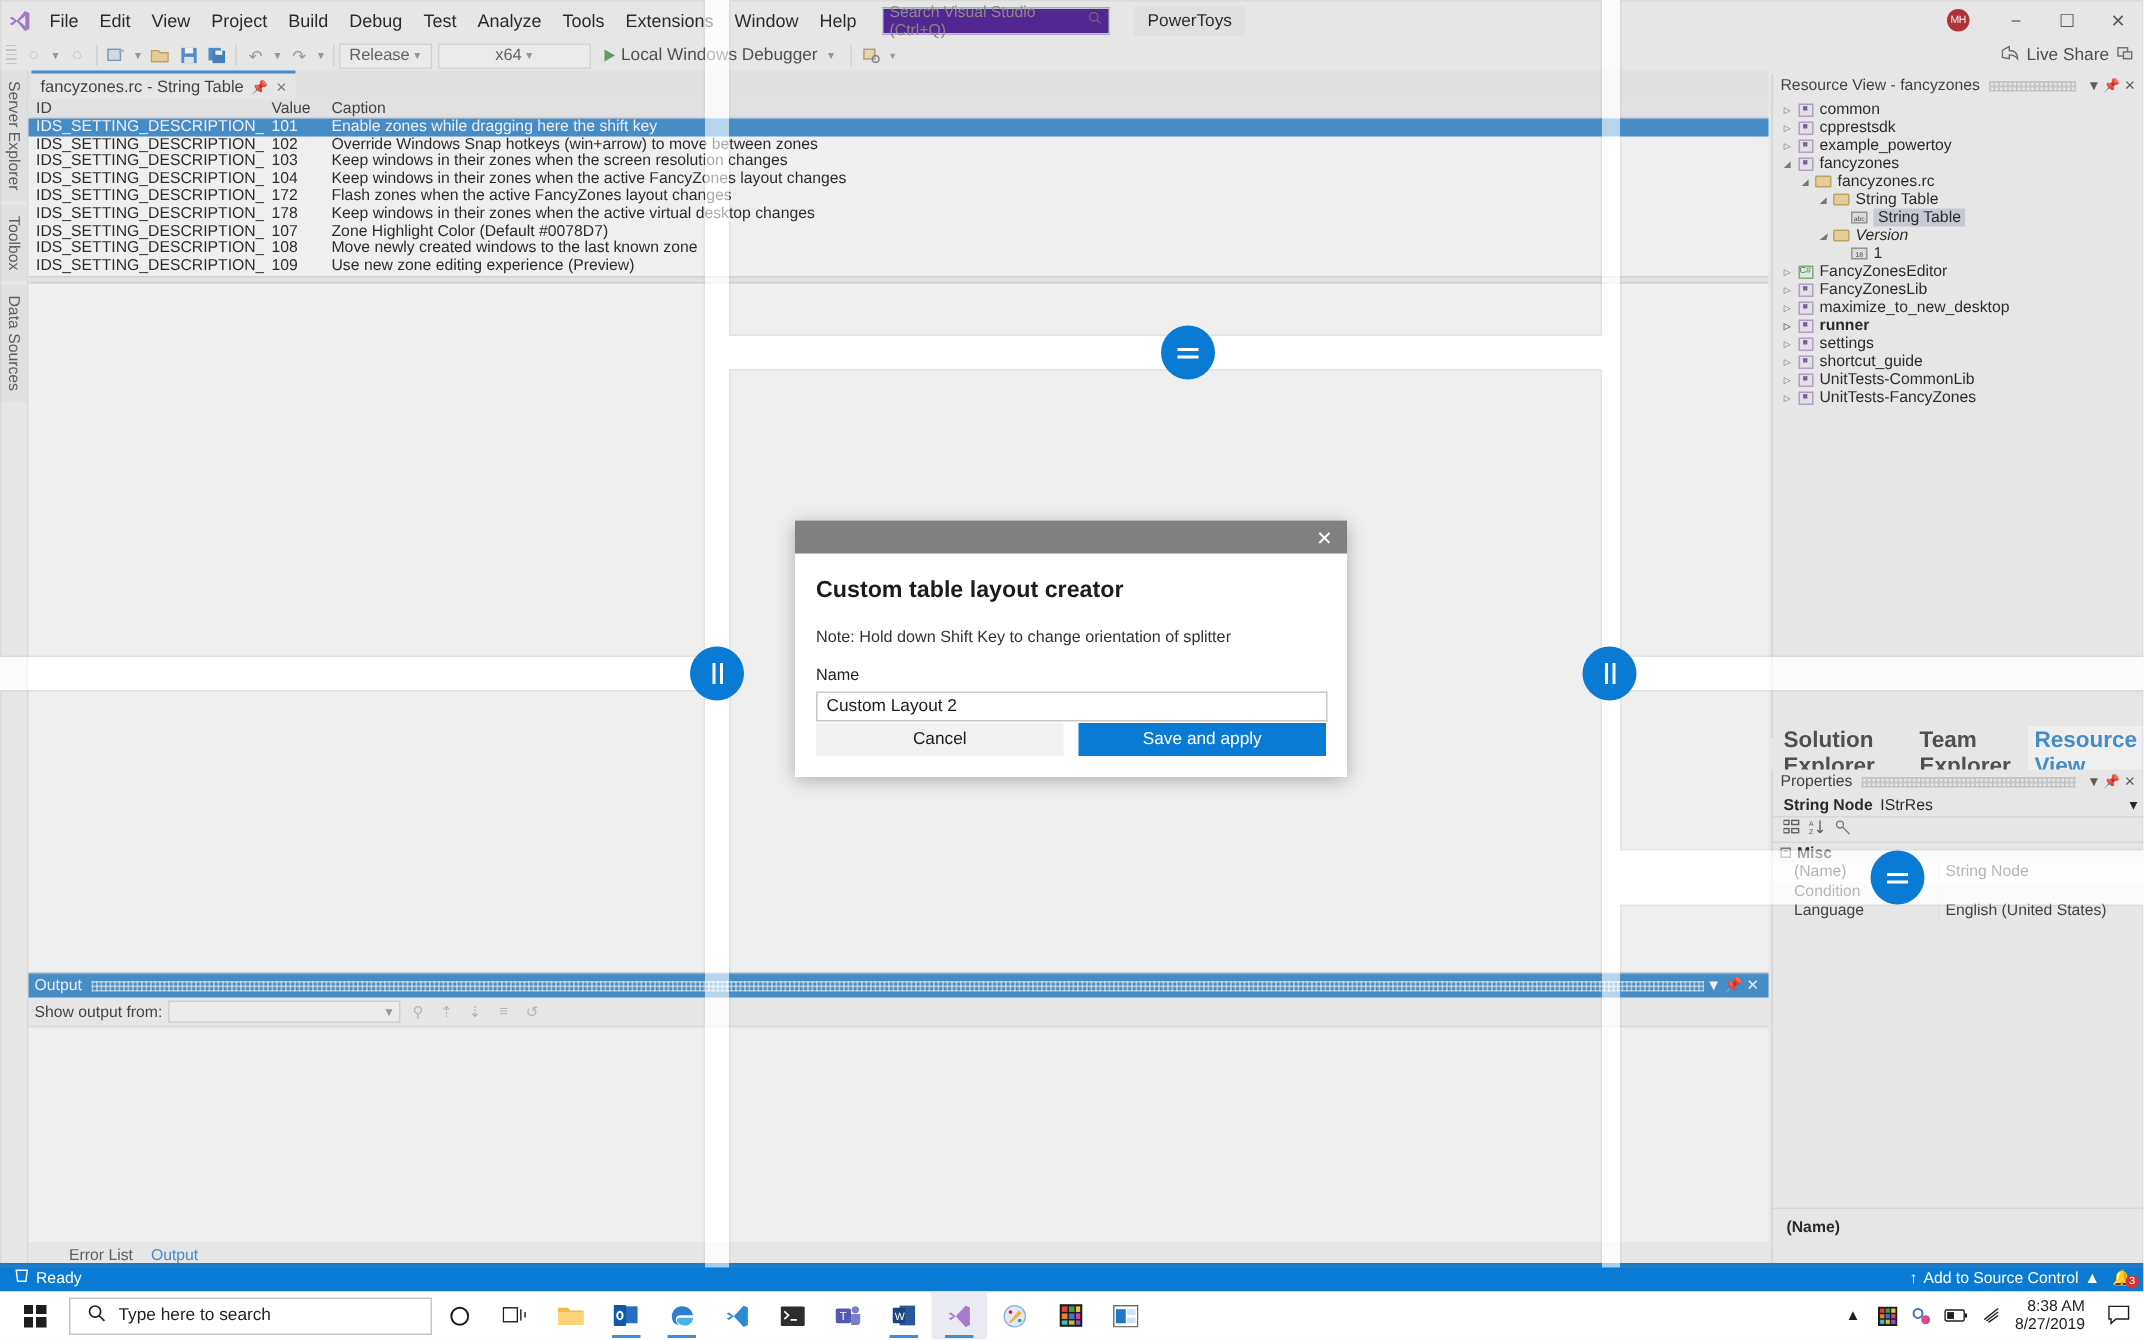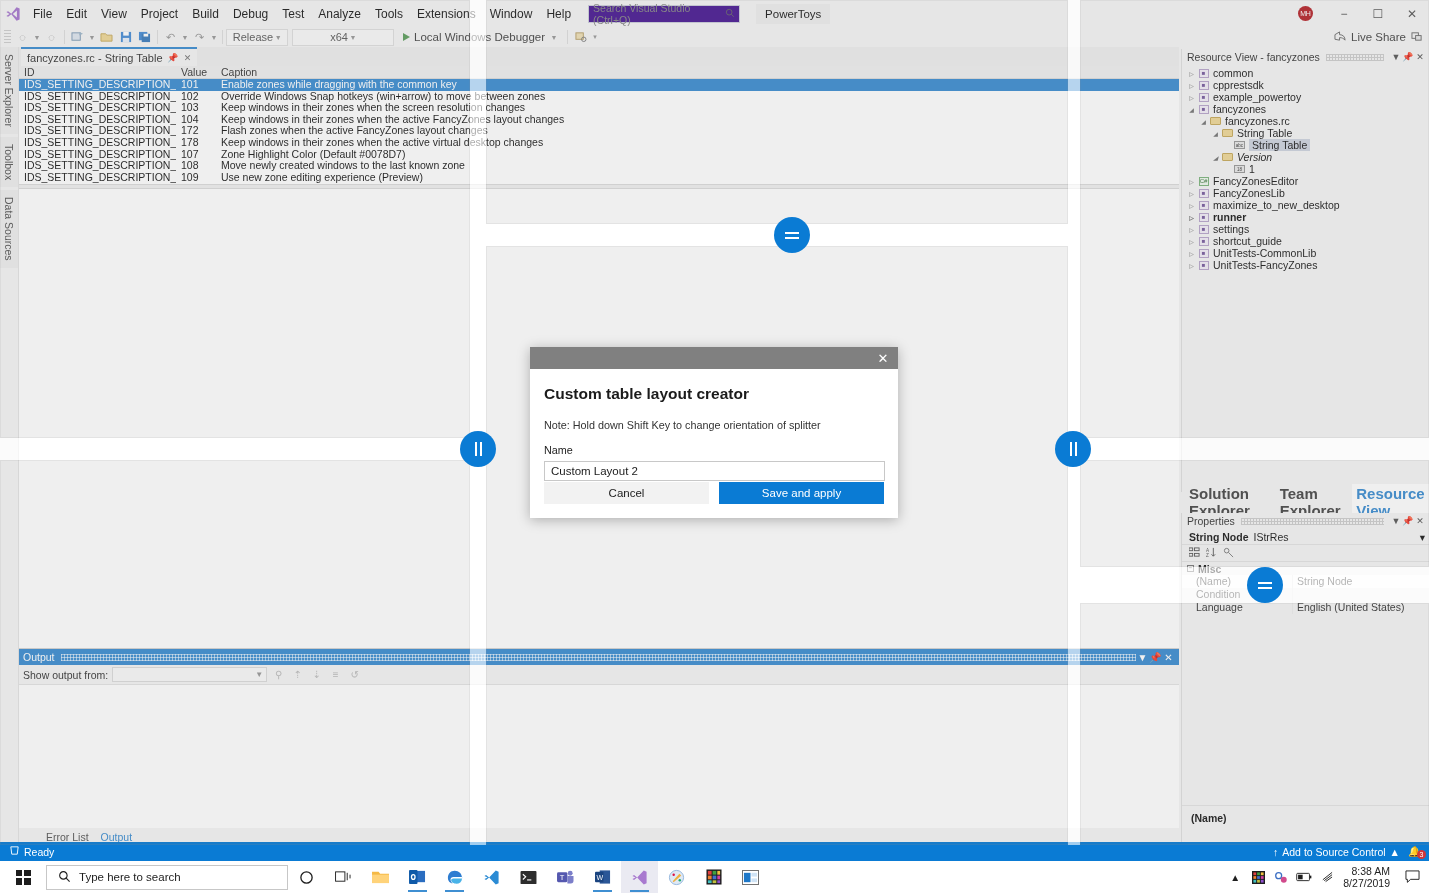--- a/index.html
+++ b/index.html
@@ -369,21 +369,21 @@
   <div class="editor">
     <div class="st-head">
       <div class="c-id">ID</div>
       <div class="c-val">Value</div>
       <div class="c-cap">Caption</div>
     </div>
     <div id="st-rows">
         <div class="st-row sel">
           <div class="c-id">IDS_SETTING_DESCRIPTION_...</div>
           <div class="c-val">101</div>
-          <div class="c-cap">Enable zones while dragging with the common key</div>
+          <div class="c-cap">Enable zones while dragging here the shift key</div>
         </div>
         <div class="st-row">
           <div class="c-id">IDS_SETTING_DESCRIPTION_...</div>
           <div class="c-val">102</div>
           <div class="c-cap">Override Windows Snap hotkeys (win+arrow) to move between zones</div>
         </div>
         <div class="st-row">
           <div class="c-id">IDS_SETTING_DESCRIPTION_...</div>
           <div class="c-val">103</div>
           <div class="c-cap">Keep windows in their zones when the screen resolution changes</div>

